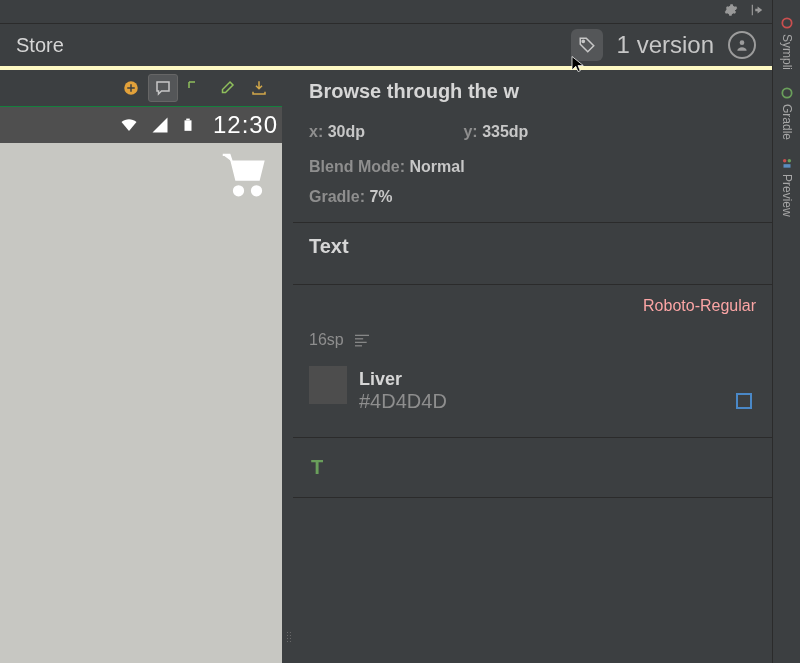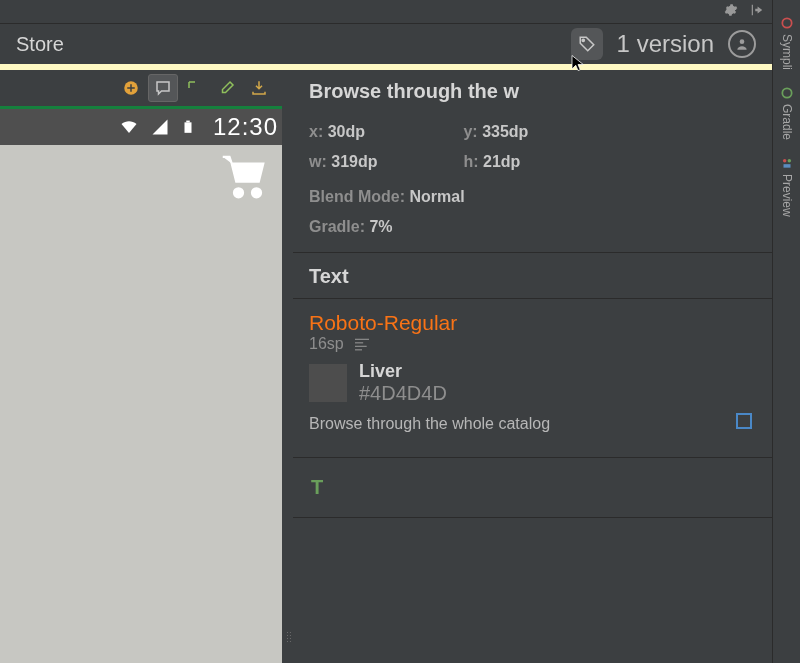--- a/index.html
+++ b/index.html
@@ -55,21 +55,21 @@
     gap: 12px;
   }
   .top-toolbar svg { width: 14px; height: 14px; fill: #999; }
 
   
   .header-row {
     height: 46px;
     display: flex;
     align-items: center;
     padding: 0 16px;
-    border-bottom: 6px solid #fef9c3;
+    border-bottom: 4px solid #fef9c3;
     justify-content: space-between;
   }
   .header-left {
     font-size: 20px;
     color: #d6d6d6;
   }
   .header-right {
     display: flex;
     align-items: center;
     gap: 14px;
@@ -116,21 +116,21 @@
     width: 30px; height: 28px;
     display:flex; align-items:center; justify-content:center;
     border-radius: 3px;
   }
   .ctb-btn.active { background:#545658; border:1px solid #666;}
   .device {
     flex:1;
     background:#c7c7c2;
     margin: 0 0 0 0;
     position:relative;
-    border-top:3px solid #15803d;
+    border-top:1px solid #15803d;
   }
   .status-bar {
     position:absolute; top:0; left:0; right:0; height:36px;
     background:#4f4f4f;
     display:flex; align-items:center; justify-content:flex-end;
     color:#fff; font-size:24px; letter-spacing:1px; padding-right:4px;
     gap:10px;
   }
   .status-icons { display:flex; align-items:center; gap:12px; margin-right:8px;}
   .status-icons svg { fill:#fff; }
@@ -173,30 +173,30 @@
     font-size:16px;
     line-height: 26px;
     font-weight: bold;
   }
   .insp-row .v { color:#c7c7c7; }
   .pair { display:inline-block; width: 150px;}
   .insp-sep  { border-top:1px solid #2b2b2b; margin-top:10px; }
 
   .section-head {
     font-size:20px; font-weight:700; color:#d6d6d6;
-    padding: 12px 16px 10px 16px;
+    padding: 12px 16px 26px 16px;
     border-bottom:1px solid #2b2b2b;
   }
   .text-block { padding: 12px 16px 4px 16px; position:relative; }
-  .font-name { color:#f97316; font-size:21px; }
-  .font-size-row { display:flex; align-items:center; gap:10px; margin-top:0; color:#8e8e8e; font-size:16px;}
+  .font-name { color:#fca5a5; font-size:16px;text-align:right; }
+  .font-size-row { display:flex; align-items:center; gap:10px; margin-top:16px; color:#8e8e8e; font-size:16px;}
   .align-icon { display:inline-flex; }
   .color-row { display:flex; align-items:center; gap:12px; margin-top:8px;}
   .swatch { width:38px; height:38px; background:#4d4d4d; }
-  .color-labels { display:flex; flex-direction:column; }
+  .color-labels { display:flex; flex-direction:column;margin-top:12px; }
   .color-name { color:#d6d6d6; font-size:18px; font-weight:600;}
   .color-hex { color:#8e8e8e; font-size:20px;}
   .sample-text { color:#b7b7b7; font-size:16px; margin-top:10px; }
   .copy-icon {
     position:absolute; right:16px; bottom:4px;
     width:20px; height:20px;
   }
   .copy-icon .sq { width:16px; height:16px; border:2px solid #4a88c7; }
 
   .gen-row {
@@ -319,24 +319,20 @@
       <div class="dots">··<br>··<br>··<br>··</div>
     </div>
 
     <div class="inspector">
       <div class="insp-title">Browse through the w</div>
 
       <div class="insp-row">
         <span class="pair"><span>x:</span> <span class="v">30dp</span></span>
         <span class="pair"><span>y:</span> <span class="v">335dp</span></span>
       </div>
-      <div class="insp-row">
-        <span class="pair"><span>w:</span> <span class="v">319dp</span></span>
-        <span class="pair"><span>h:</span> <span class="v">21dp</span></span>
-      </div>
       <div class="insp-row" style="margin-top:5px;">
         <span>Blend Mode:</span>
         <span class="v">Normal</span>
       </div>
       <div class="insp-row">
         <span>Gradle:</span>
         <span class="v">7%</span>
       </div>
 
       <div class="insp-sep"></div>
@@ -355,21 +351,20 @@
               </svg>
           </span>
         </div>
         <div class="color-row">
           <div class="swatch"></div>
           <div class="color-labels">
             <span class="color-name">Liver</span>
             <span class="color-hex">#4D4D4D</span>
           </div>
         </div>
-        <div class="sample-text">Browse through the whole catalog</div>
         <div class="copy-icon">
             <div class="sq"></div>
           </div>
       </div>
 
       <div class="gen-row">
         <span class="t-icon">T</span>
       </div>
 
       <div class="blank-fill"></div>

